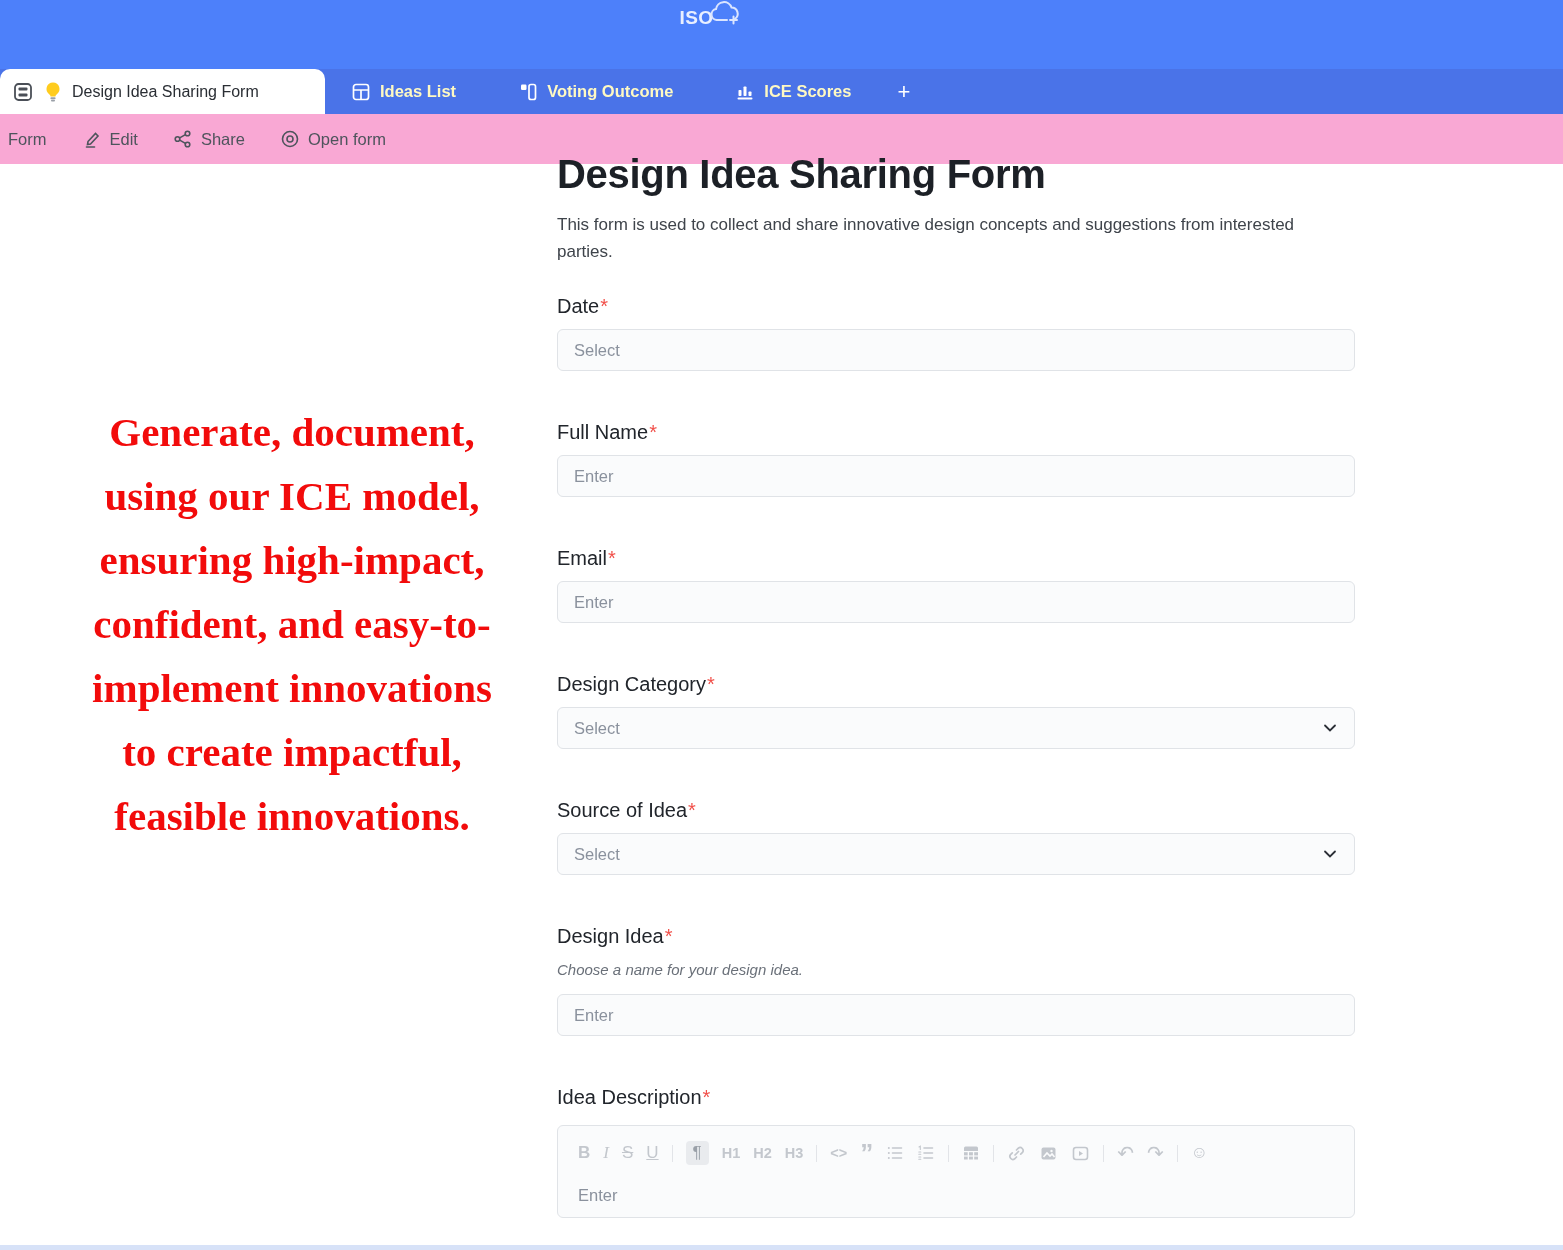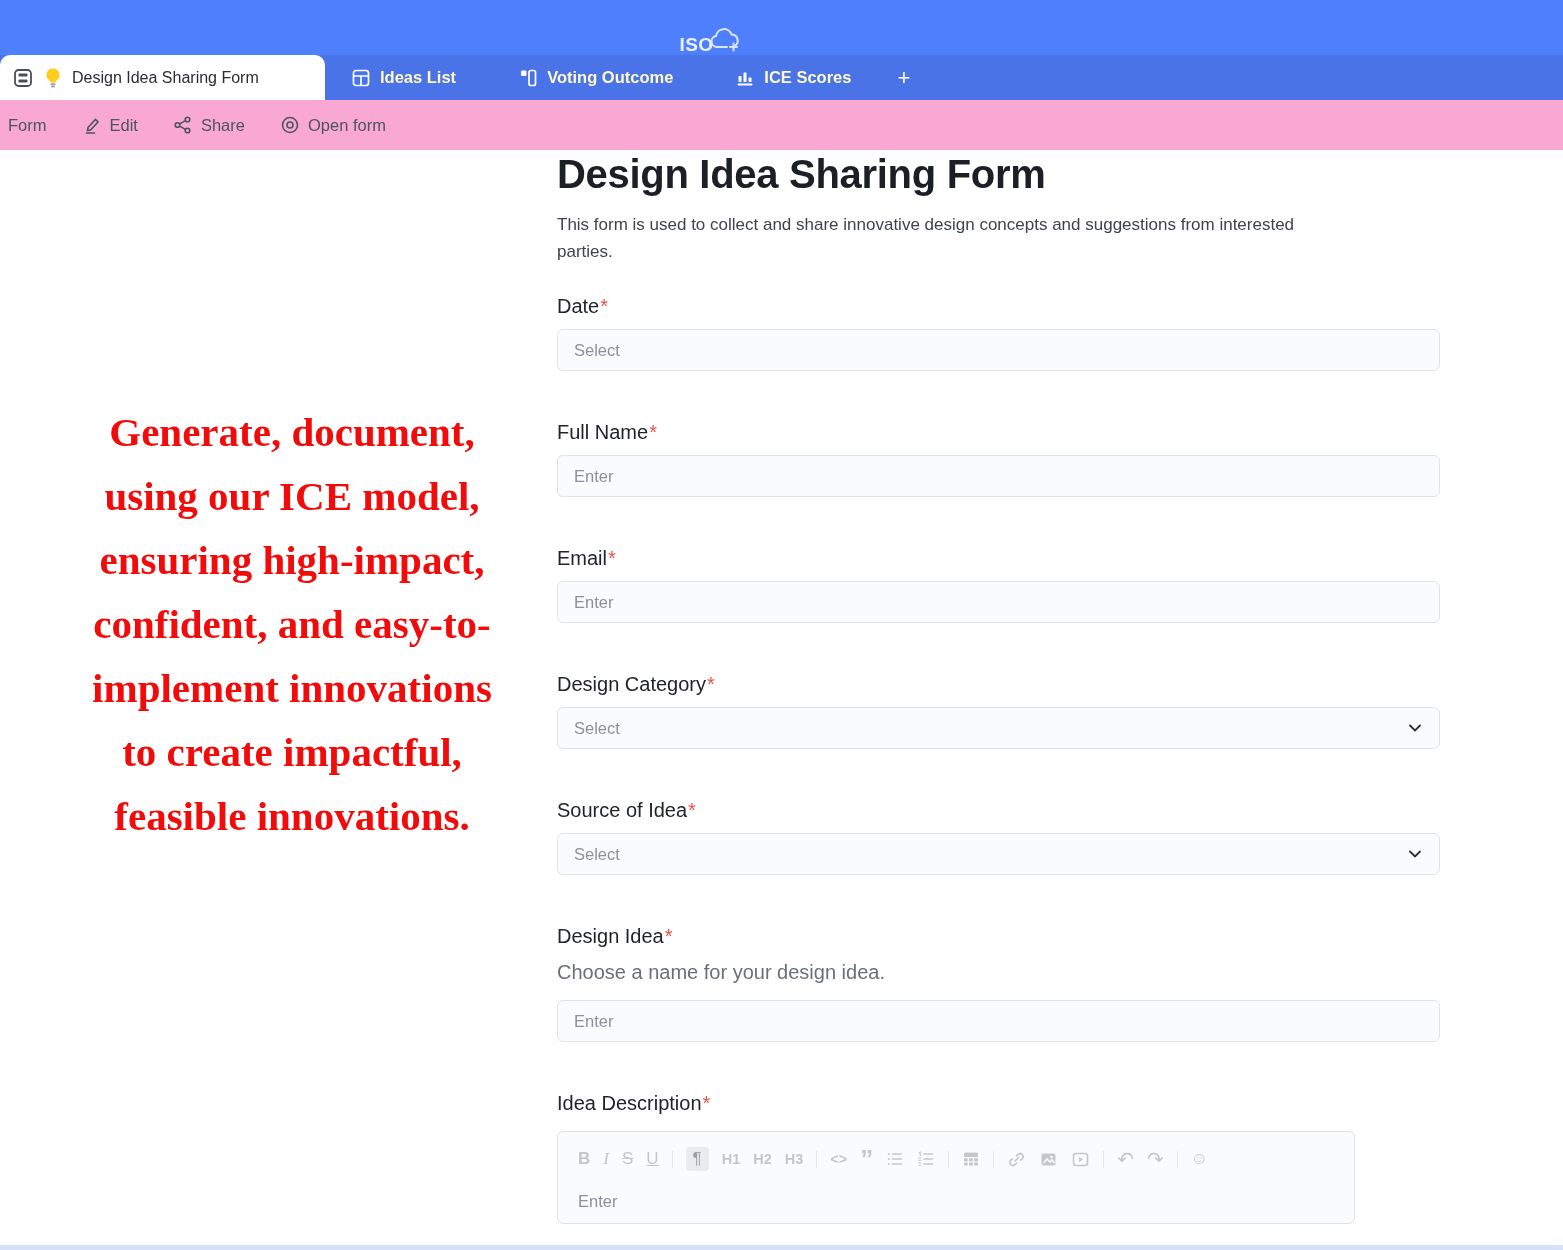--- a/index.html
+++ b/index.html
@@ -5,22 +5,22 @@
   * { box-sizing: border-box; margin: 0; padding: 0; }
   html,body { width:1563px; height:1250px; overflow:hidden; }
   body {
     font-family: "Liberation Sans", sans-serif;
     background:#ffffff;
     position:relative;
     color:#21252b;
   }
   
   .topbar {
-    height:55px; background:#4d80fa;
-    display:flex; align-items:flex-end; justify-content:center;
+    height:69px; background:#4d80fa;
+    display:flex; align-items:flex-start; justify-content:center;
   }
   .logo {
     position:relative; left:-71px;
     display:flex; align-items:flex-end; gap:0;
     color:#e9efff;
   }
   .logo-text { font-size:19px; font-weight:700; letter-spacing:0.5px; line-height:20px; }
   .logo svg { margin-left:-6px; margin-bottom:2px; }
   
   .tabrow {
@@ -55,23 +55,23 @@
     background:none; border:none; font-family:inherit;
   }
   
   .content { position:absolute; left:557px; top:150px; width:798px; }
   .form-title { font-size:40px; font-weight:700; color:#1c2026; letter-spacing:-0.3px; line-height:48px; }
   .form-desc { margin-top:13px; font-size:17px; line-height:27px; color:#3f444b; width:792px; }
   .fields { margin-top:30px; }
   .field { margin-bottom:50px; }
   .field-label { font-size:20px; color:#21252b; }
   .req { color:#f1504a; margin-left:1px; }
-  .field-helper { margin-top:13px; font-size:20px; color:#6a7079; }
+  .field-helper { margin-top:13px; font-size:15px; color:#6a7079;font-style:italic; }
   .input-box {
-    margin-top:11px; height:42px; width:883px;
+    margin-top:11px; height:42px; width:798px;
     background:#fafbfc; border:1px solid #e0e3e7; border-radius:6px;
     display:flex; align-items:center; justify-content:space-between;
     padding:0 16px; cursor:text;
   }
   .helper + .input-box, .with-helper .input-box { margin-top:16px; }
   .placeholder { color:#8a919d; font-size:16.5px; }
   .chev { flex:0 0 auto; }
   
   .editor {
     margin-top:16px; width:798px; height:93px;

